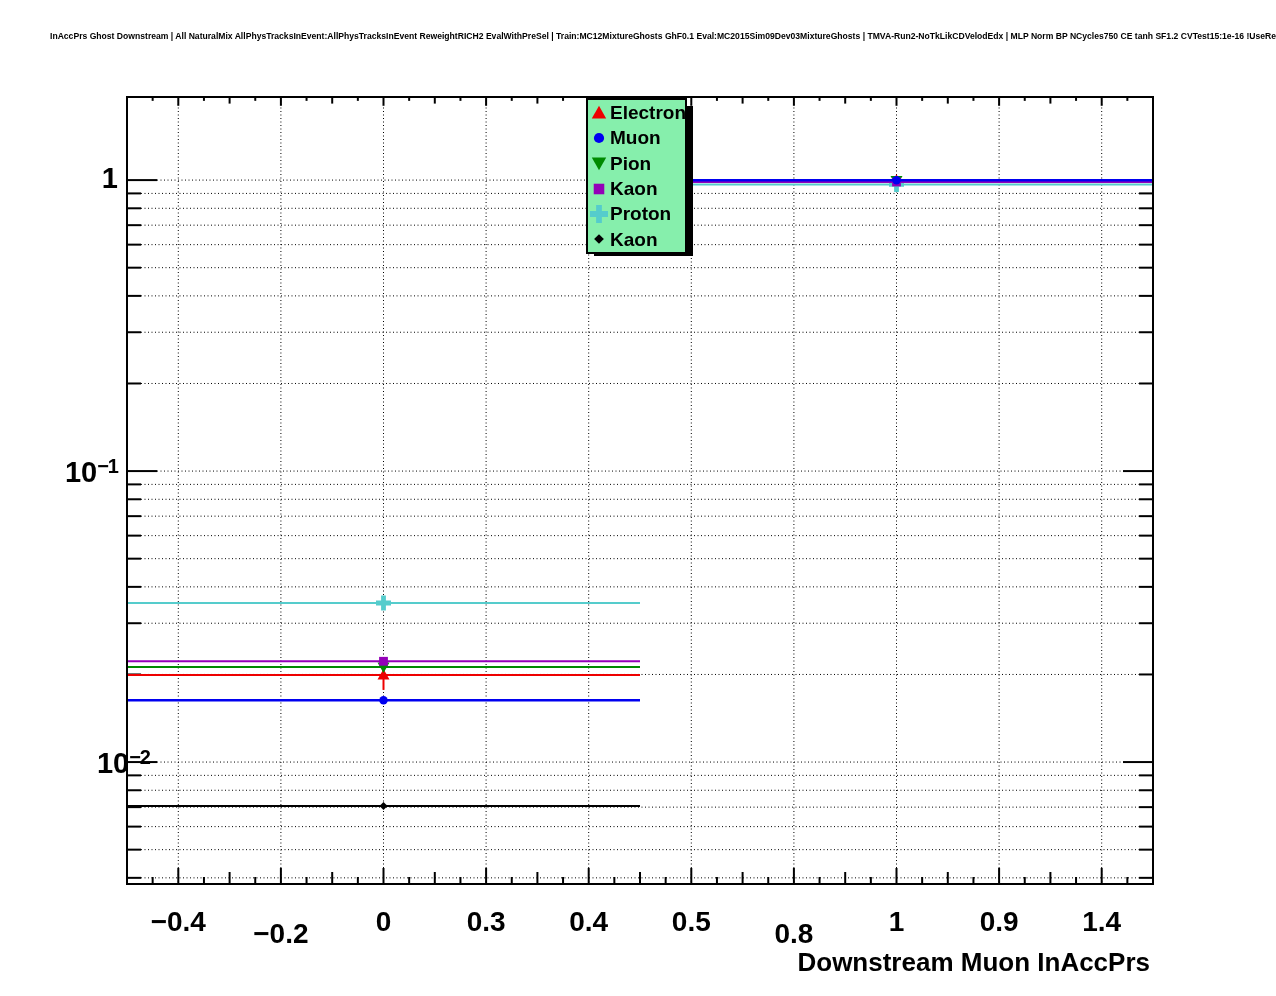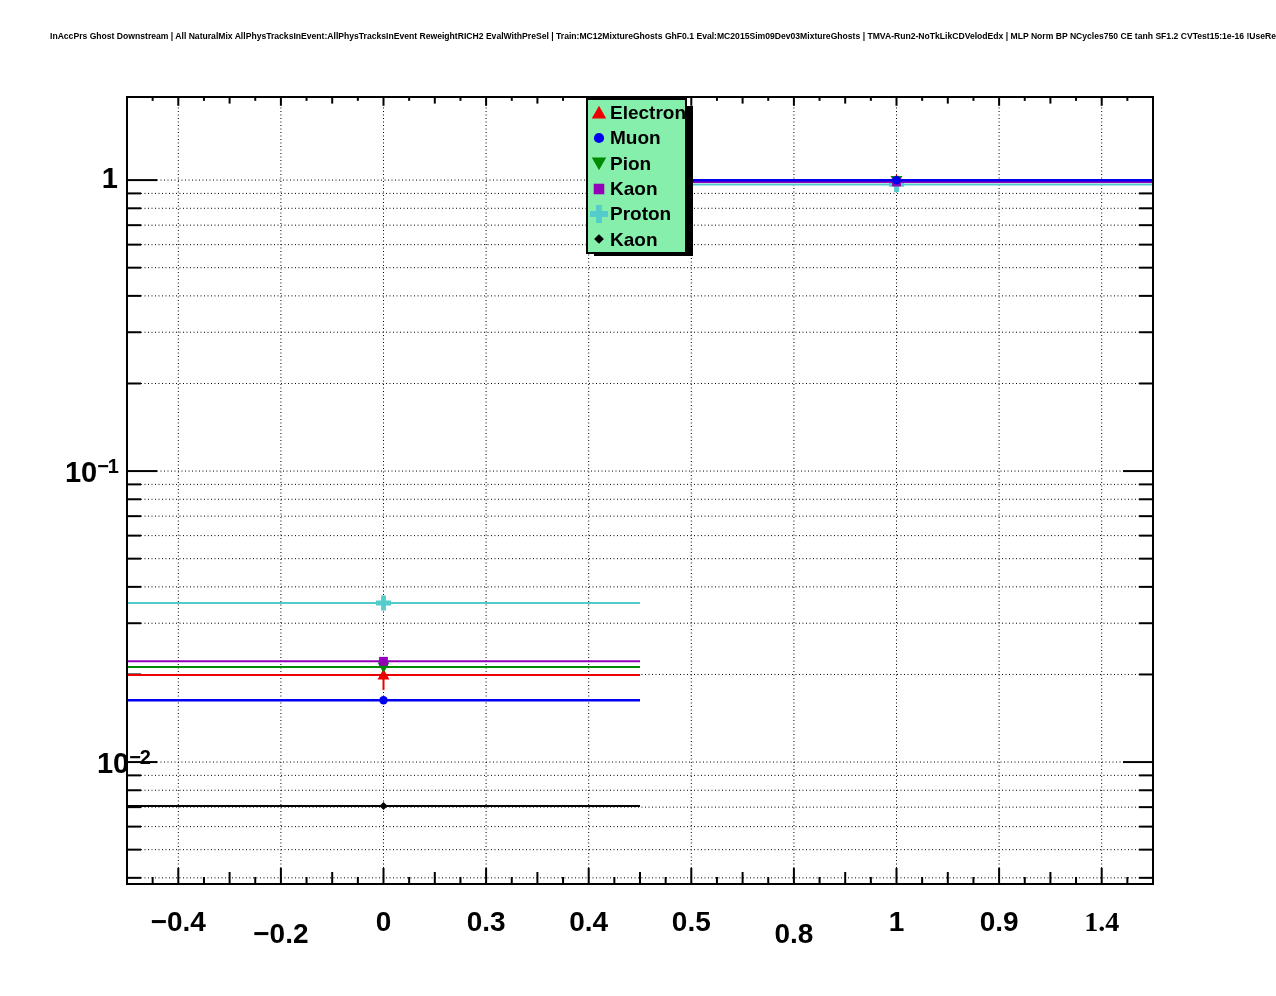--- a/index.html
+++ b/index.html
@@ -237,21 +237,21 @@
   <div id="labels-layer">
       <div class="tick-x" style="left: 118.3px;">−0.4</div>
       <div class="tick-x" style="left: 220.9px; margin-top: 12px;">−0.2</div>
       <div class="tick-x" style="left: 323.5px;">0</div>
       <div class="tick-x" style="left: 426.1px;">0.3</div>
       <div class="tick-x" style="left: 528.7px;">0.4</div>
       <div class="tick-x" style="left: 631.3px;">0.5</div>
       <div class="tick-x" style="left: 733.9px; margin-top: 12px;">0.8</div>
       <div class="tick-x" style="left: 836.5px;">1</div>
       <div class="tick-x" style="left: 939.1px;">0.9</div>
-      <div class="tick-x" style="left: 1041.7px; font-family: Liberation Serif, serif;">1.4</div>
+      <div class="tick-x" style="left: 1041.7px;">1.4</div>
       <div class="tick-y" style="top: 162.092px;"><span>1</span></div>
       <div class="tick-y" style="top: 453.074px; text-align: right;"><span>10</span><sup>−1</sup></div>
       <div class="tick-y" style="top: 744.057px; margin-left: 32px;"><span>10</span><sup>−2</sup></div>
     </div>
 
   <div class="legend-shadow"></div>
   <div class="legend" id="legend">
       <div class="legend-row">
         <svg width="22" height="24">
           <g></g>
@@ -289,13 +289,14 @@
       </div>
       <div class="legend-row">
         <svg width="22" height="24">
           <g></g>
           <path d="M11,7.140000000000001 L15.86,12 L11,16.86 L6.140000000000001,12 Z" fill="#000000"></path>
         </svg>
         <span class="legend-label">Kaon</span>
       </div>
     </div>
 
+  <div class="x-axis-title">Downstream Muon InAccPrs</div>
 </div>
 
 </body></html>

